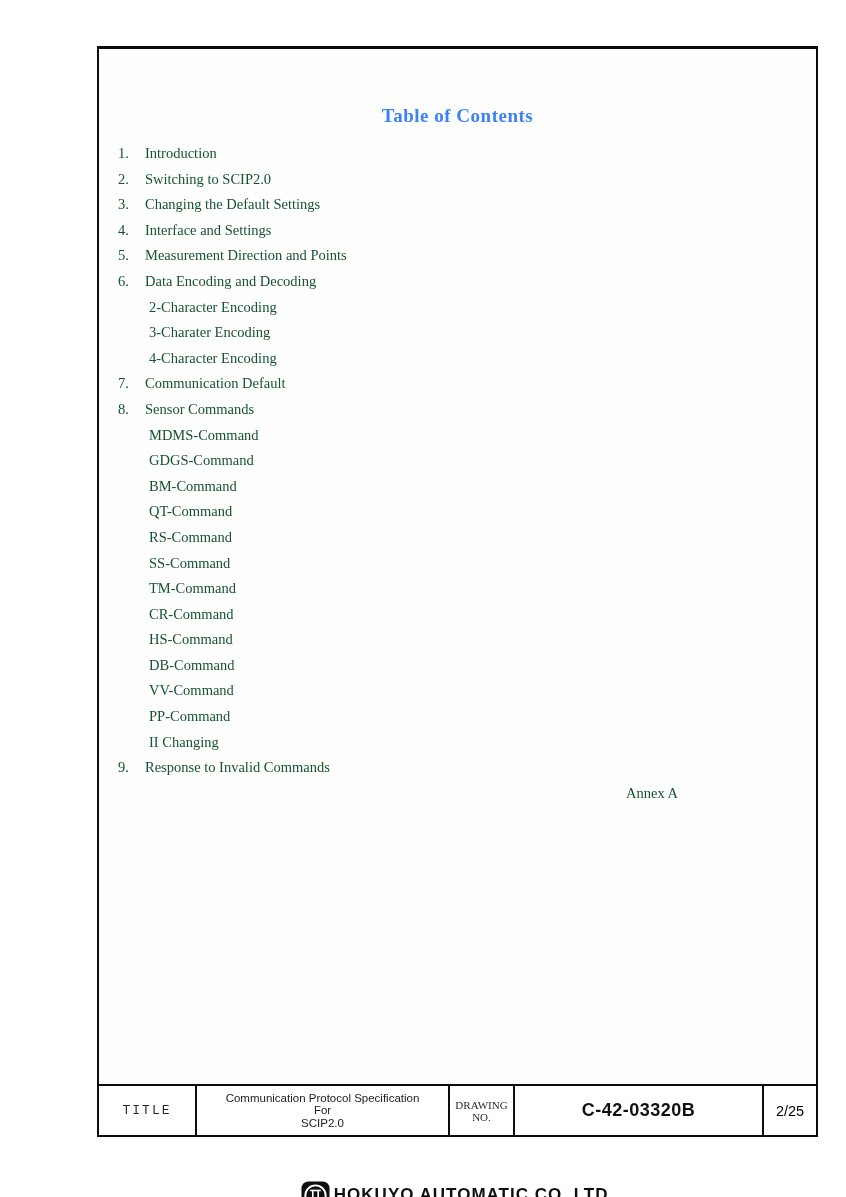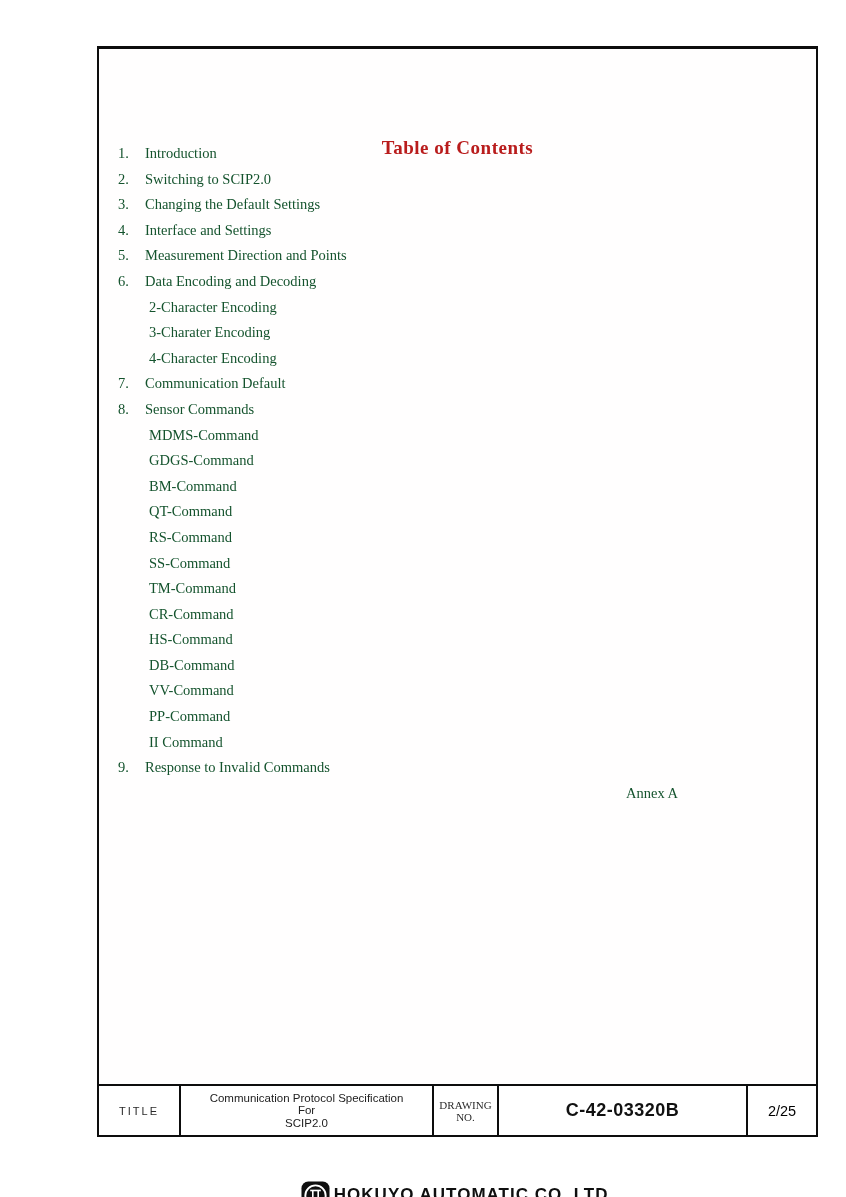--- a/index.html
+++ b/index.html
@@ -32,22 +32,21 @@
   
   .doc-title {
     position: absolute;
     left: 97px;
     top: 105px;
     width: 721px;
     text-align: center;
     font-size: 19px;
     font-weight: bold;
     letter-spacing: 0.5px;
-    color: #b91c1c;
-    margin-top: 32px;
+    color: #3b82f6;
   }
 
   
   .toc-list {
     position: absolute;
     left: 118px;
     top: 141px;
     width: 560px;
     font-size: 14.5px;
   }
@@ -86,23 +85,23 @@
     border-right: 2px solid #0d0d0d;
     display: flex;
     flex-direction: column;
     align-items: center;
     justify-content: center;
     text-align: center;
     overflow: hidden;
   }
   .tb-cell:last-child { border-right: none; }
   .tb-title-label {
-    width: 82px;
-    font-family: Liberation Sans, sans-serif;
-    font-size: 11px;
+    width: 98px;
+    font-family: Liberation Mono, monospace;
+    font-size: 13px;
     letter-spacing: 2px;
     color: #2a2a2a;
   }
   .tb-title-value {
     width: 253px;
     font-family: "Liberation Sans", sans-serif;
     font-size: 11.5px;
     line-height: 12.5px;
     color: #222222;
   }
@@ -177,21 +176,21 @@
     <div class="toc-row sub"><span class="toc-label">BM-Command</span></div>
     <div class="toc-row sub"><span class="toc-label">QT-Command</span></div>
     <div class="toc-row sub"><span class="toc-label">RS-Command</span></div>
     <div class="toc-row sub"><span class="toc-label">SS-Command</span></div>
     <div class="toc-row sub"><span class="toc-label">TM-Command</span></div>
     <div class="toc-row sub"><span class="toc-label">CR-Command</span></div>
     <div class="toc-row sub"><span class="toc-label">HS-Command</span></div>
     <div class="toc-row sub"><span class="toc-label">DB-Command</span></div>
     <div class="toc-row sub"><span class="toc-label">VV-Command</span></div>
     <div class="toc-row sub"><span class="toc-label">PP-Command</span></div>
-    <div class="toc-row sub"><span class="toc-label">II Command</span></div>
+    <div class="toc-row sub"><span class="toc-label">II Changing</span></div>
     <div class="toc-row main"><span class="toc-num">9.</span><span class="toc-label">Response to Invalid Commands</span></div>
     <div class="toc-row flush"><span class="toc-label">Annex A</span></div>
   </div>
 
 <div class="title-block">
   <div class="tb-cell tb-title-label">TITLE</div>
   <div class="tb-cell tb-title-value">Communication Protocol Specification<br>For<br>SCIP2.0</div>
   <div class="tb-cell tb-drawing-label">DRAWING<br>NO.</div>
   <div class="tb-cell tb-drawing-no">C-42-03320B</div>
   <div class="tb-cell tb-page">2/25</div>

